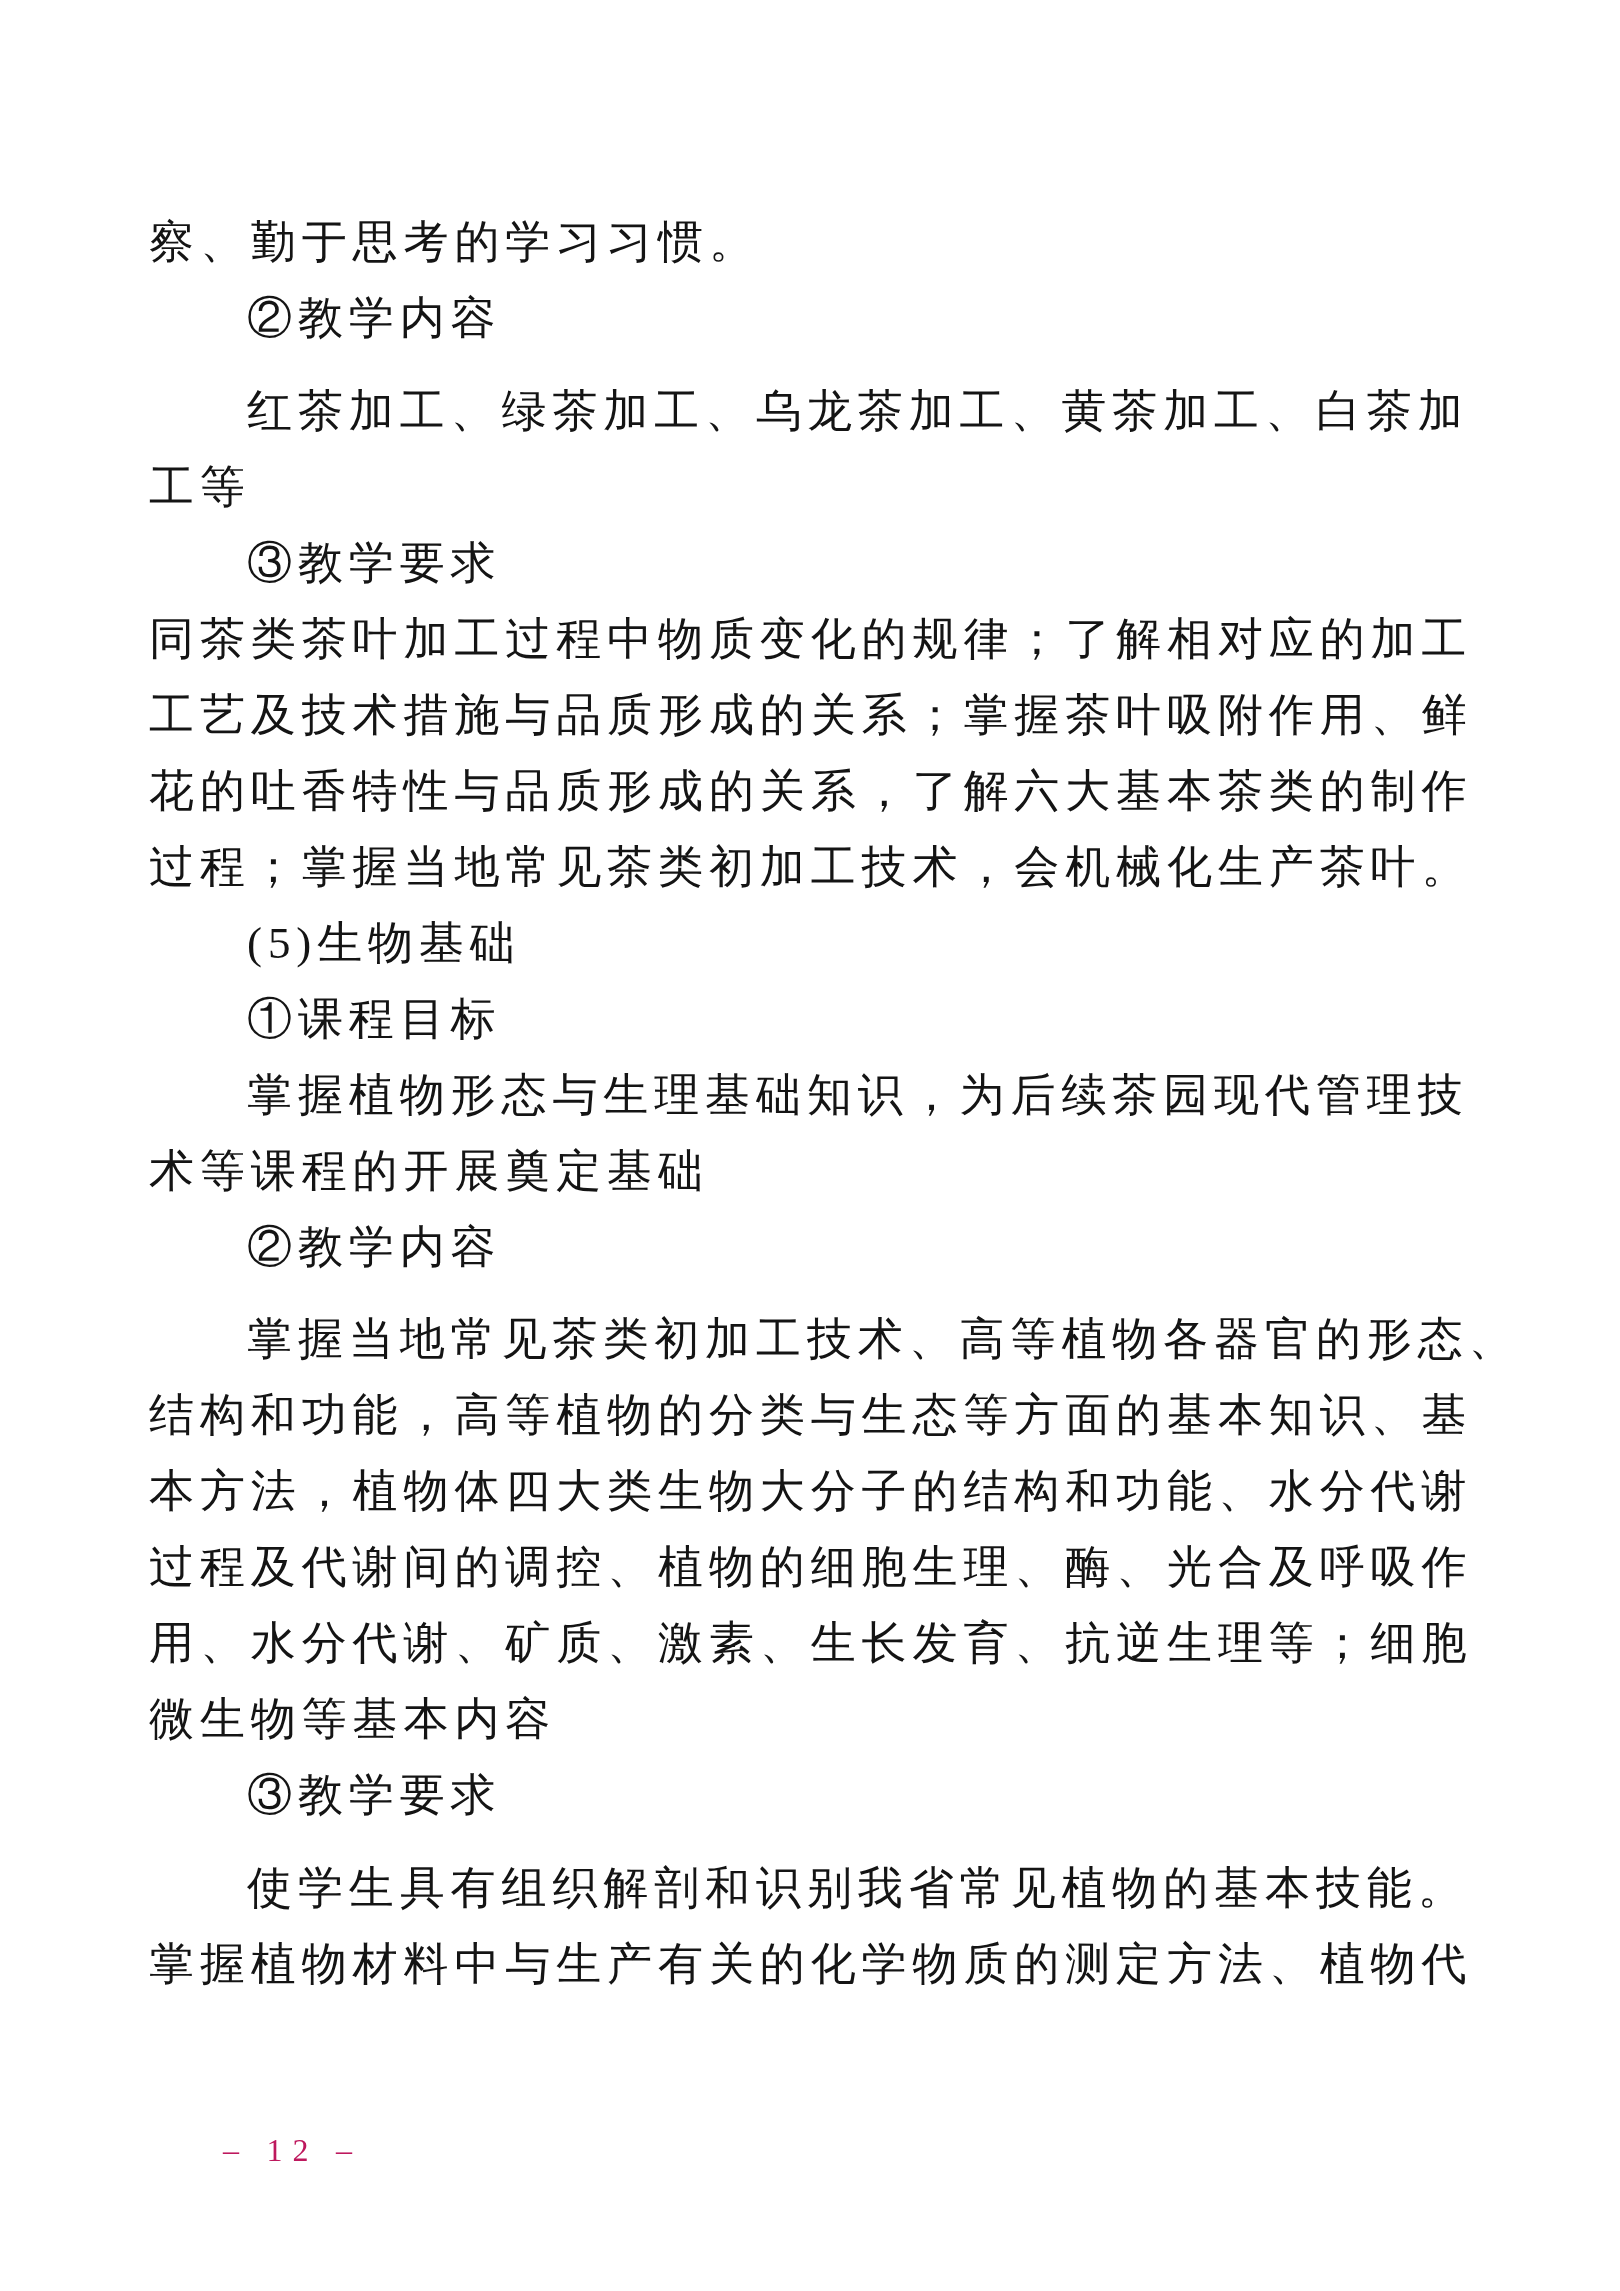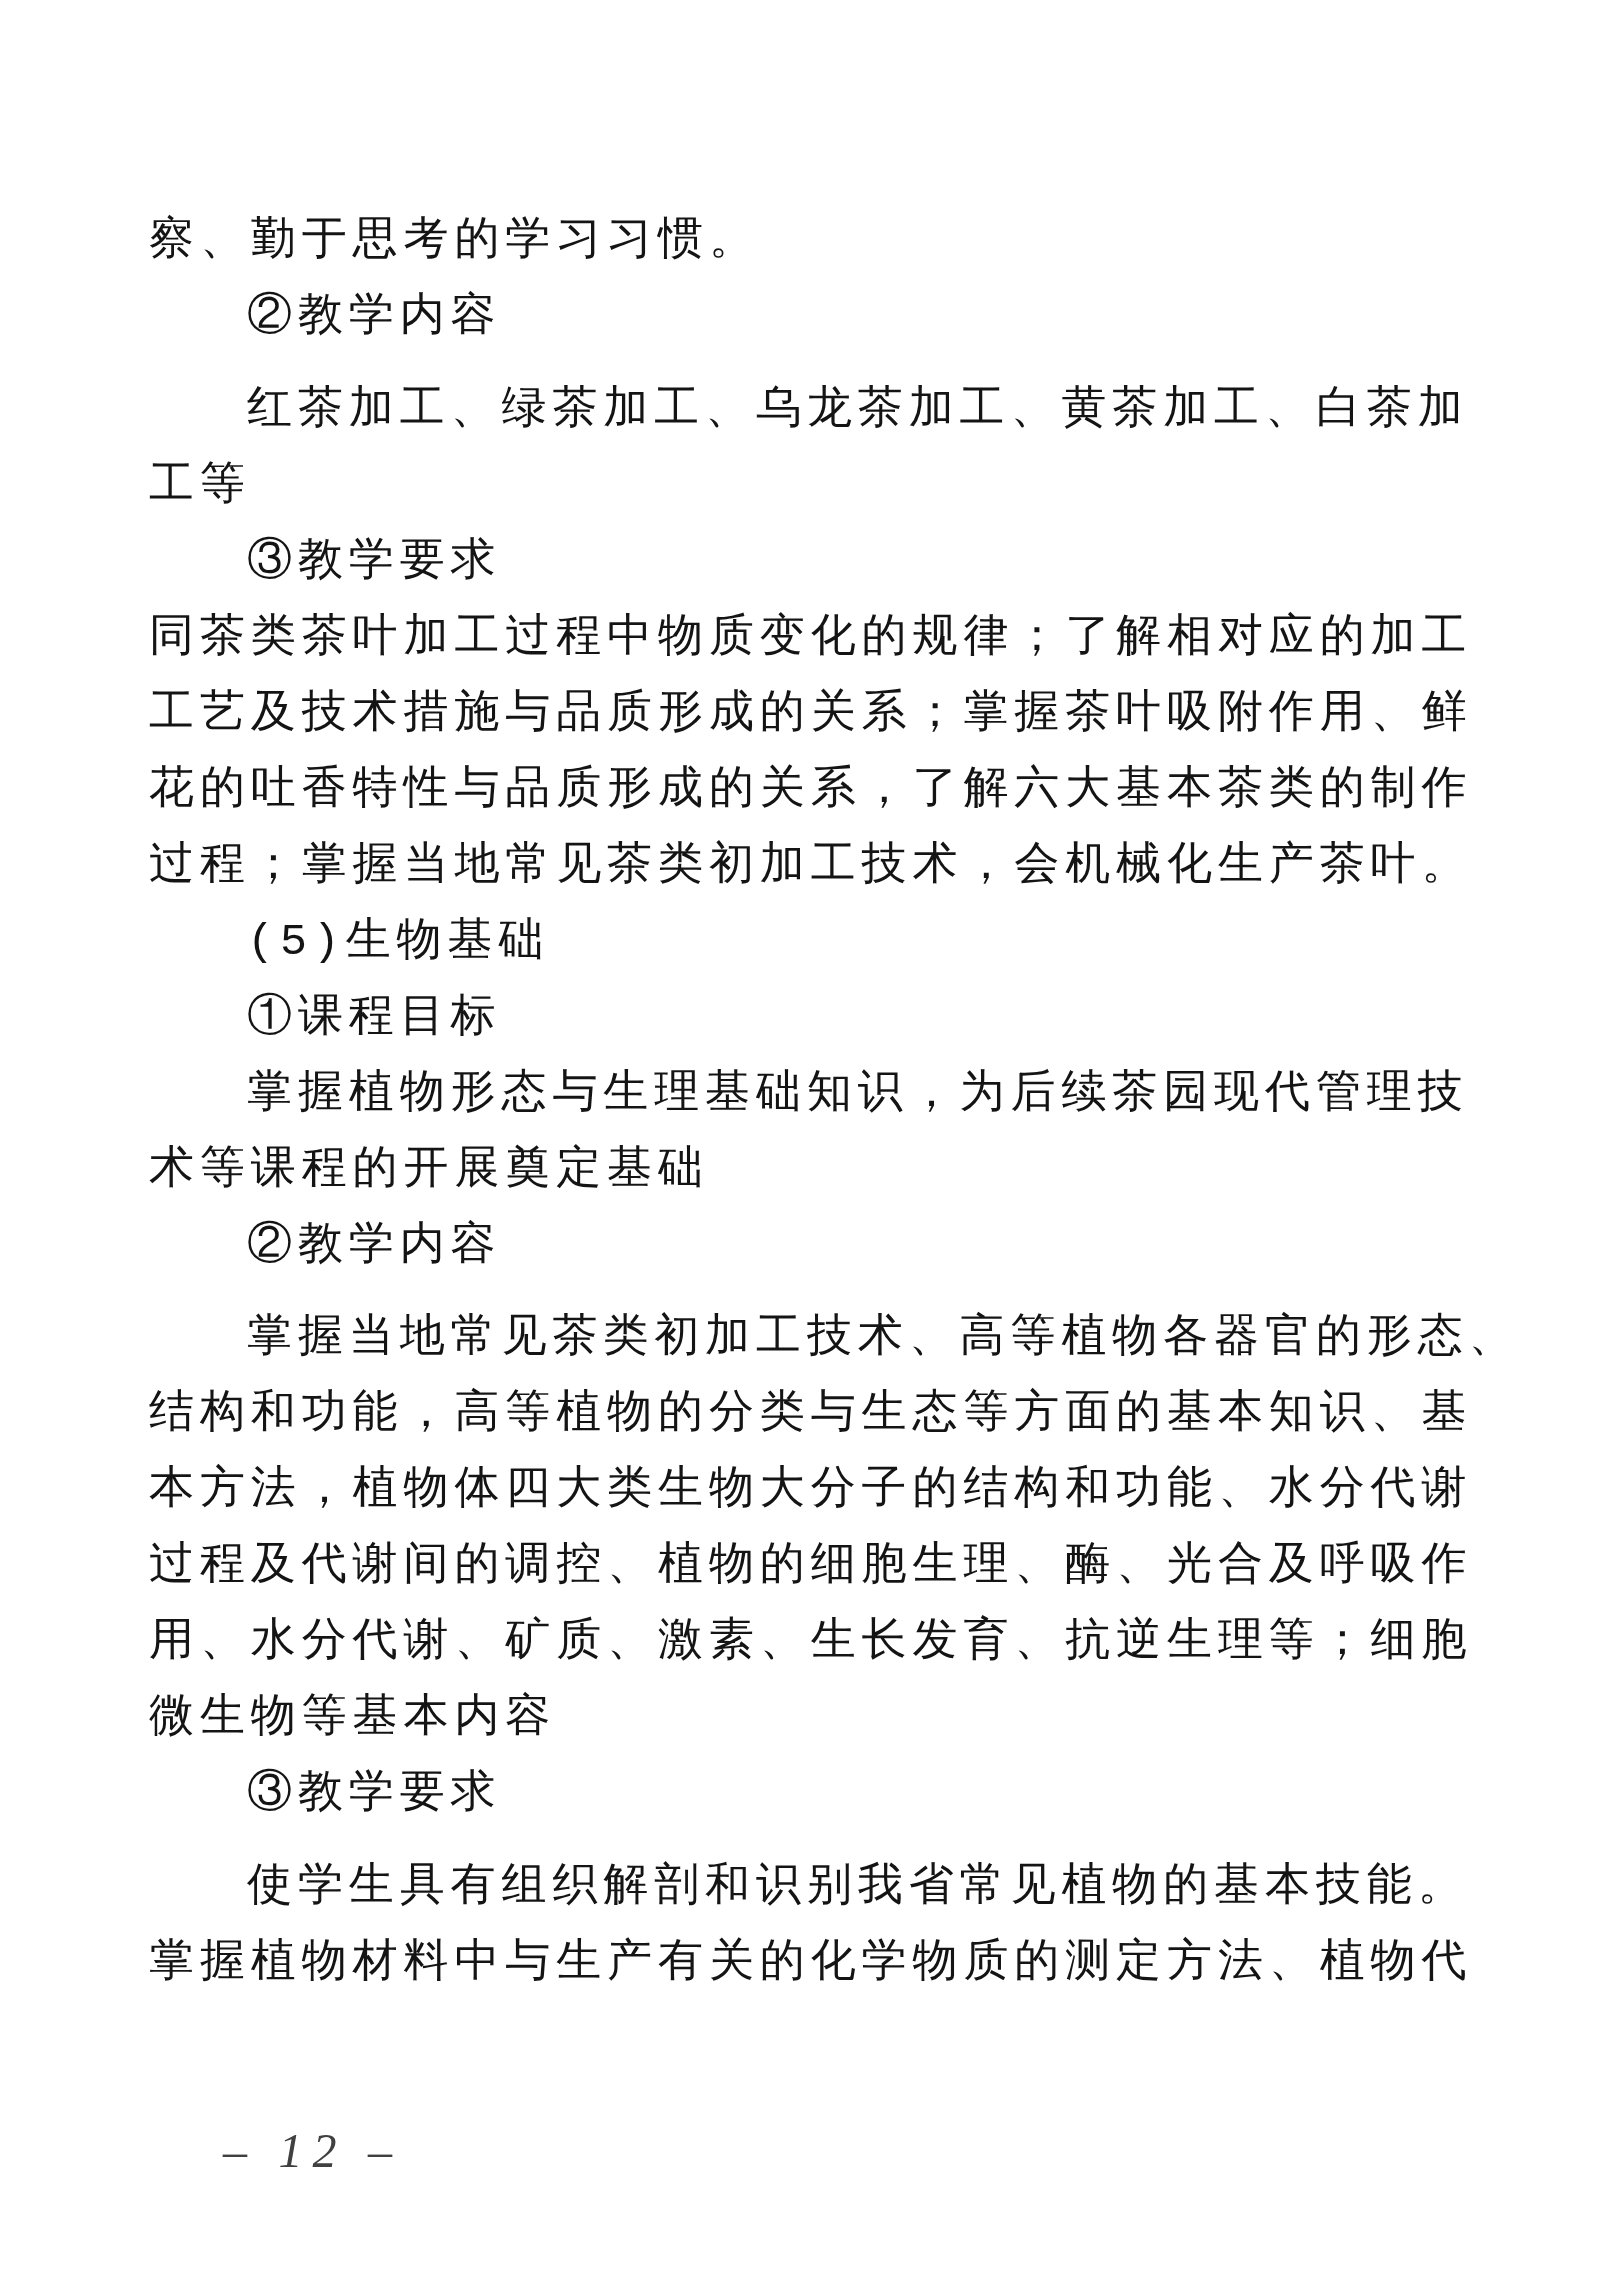--- a/index.html
+++ b/index.html
@@ -22,37 +22,35 @@
     top: 204px;
     width: 1372px;
   }
   .line {
     height: 76px;
     line-height: 76px;
     font-size: 45px;
     letter-spacing: 5.9px;
     white-space: nowrap;
     font-weight: 400;
-    font-family: Liberation Mono, monospace;
   }
   .line.indent {
     padding-left: 98px;
   }
   .line.gap {
     margin-top: 16.7px;
   }
   .page-number {
     position: absolute;
     left: 223px;
     top: 2129px;
-    font-size: 48px;
+    font-size: 32px;
     letter-spacing: 9.8px;
-    color: #404040;
+    color: #be185d;
     line-height: 43px;
-    font-style: italic;
   }
 </style>
 </head>
 <body>
 
 <div class="page">
   <div class="content">
     <div class="line">察、勤于思考的学习习惯。</div>
     <div class="line indent">②教学内容</div>
     <div class="line indent gap">红茶加工、绿茶加工、乌龙茶加工、黄茶加工、白茶加</div>

